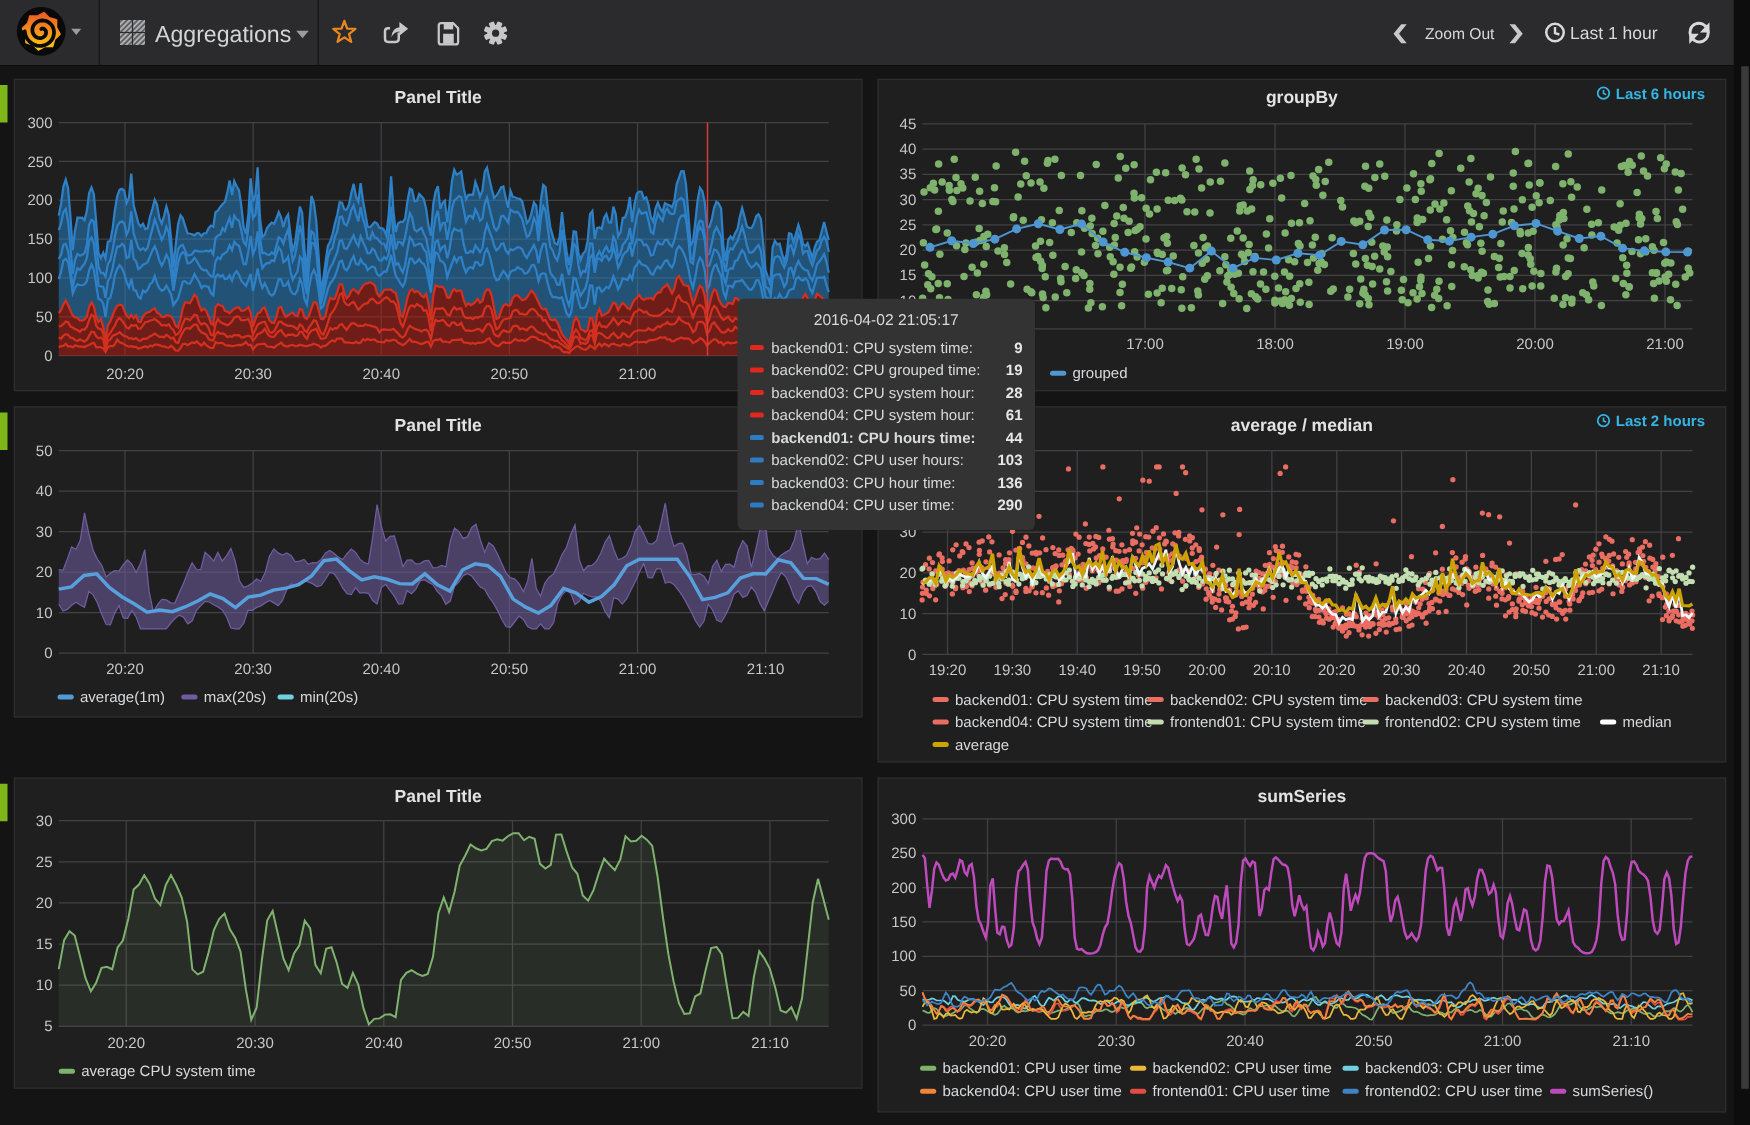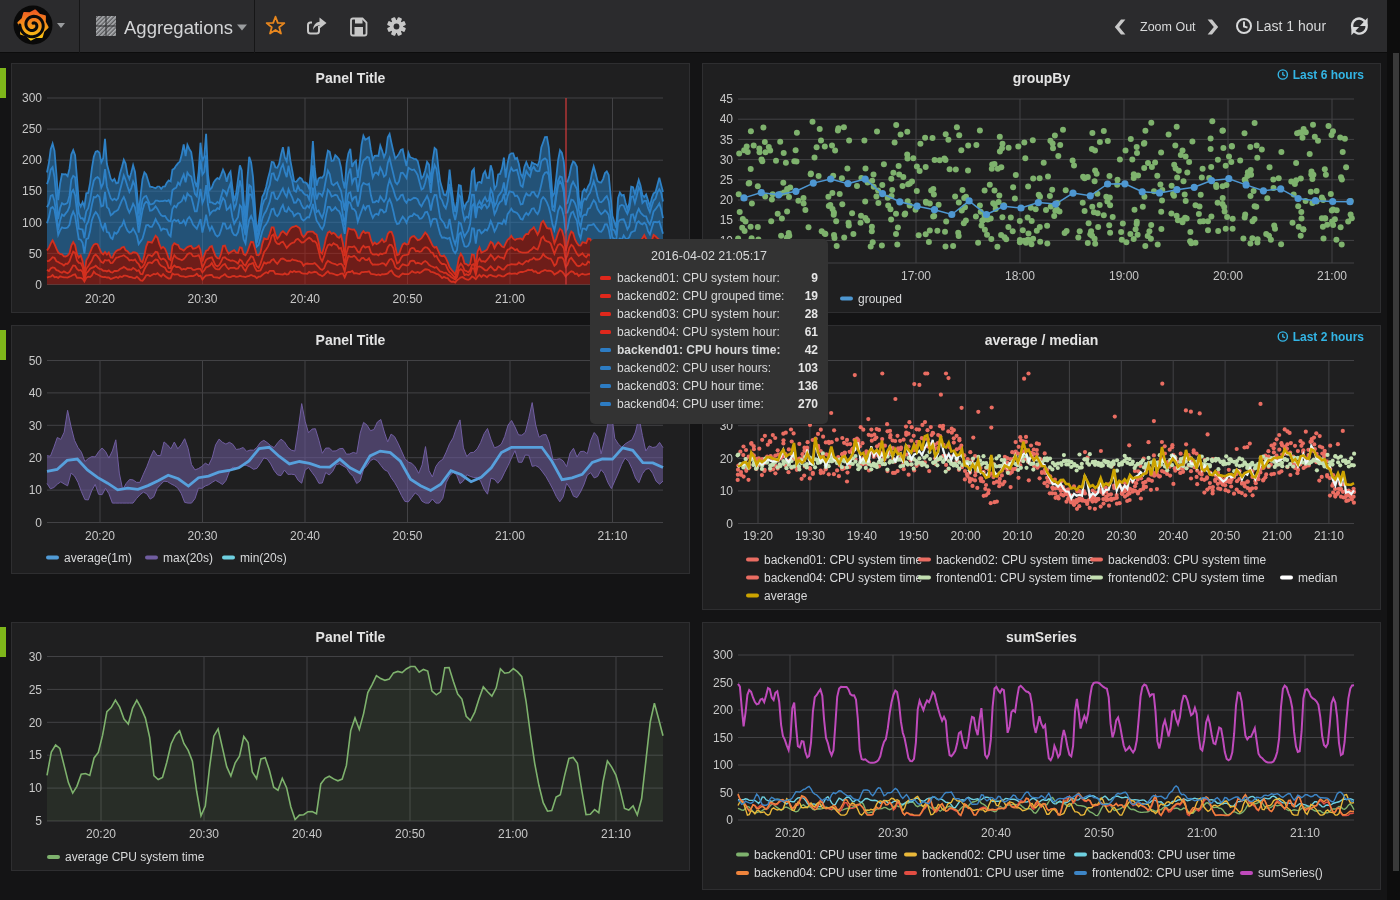--- a/index.html
+++ b/index.html
@@ -2307,50 +2307,50 @@
   </div>
 <div class="strip" style="top:68px"></div>
 <div class="strip" style="top:330px"></div>
 <div class="strip" style="top:627px"></div>
 <div class="sbtrack"></div>
 <div class="sbthumb"></div>
 <div class="tt">
     <div class="tt-title">2016-04-02 21:05:17</div>
     <div class="tt-row">
       <span class="tt-dash" style="background:#e0281c"></span>
-      <span>backend01: CPU system hour:</span>
+      <span>backend01: CPU system time:</span>
       <span class="tt-val">9</span>
     </div>
     <div class="tt-row">
       <span class="tt-dash" style="background:#e0281c"></span>
       <span>backend02: CPU grouped time:</span>
       <span class="tt-val">19</span>
     </div>
     <div class="tt-row">
       <span class="tt-dash" style="background:#e0281c"></span>
       <span>backend03: CPU system hour:</span>
       <span class="tt-val">28</span>
     </div>
     <div class="tt-row">
       <span class="tt-dash" style="background:#e0281c"></span>
       <span>backend04: CPU system hour:</span>
       <span class="tt-val">61</span>
     </div>
     <div class="tt-row" style="font-weight:bold">
       <span class="tt-dash" style="background:#2d7cc3"></span>
       <span>backend01: CPU hours time:</span>
-      <span class="tt-val">42</span>
+      <span class="tt-val">44</span>
     </div>
     <div class="tt-row">
       <span class="tt-dash" style="background:#2d7cc3"></span>
       <span>backend02: CPU user hours:</span>
       <span class="tt-val">103</span>
     </div>
     <div class="tt-row">
       <span class="tt-dash" style="background:#2d7cc3"></span>
       <span>backend03: CPU hour time:</span>
       <span class="tt-val">136</span>
     </div>
     <div class="tt-row">
       <span class="tt-dash" style="background:#2d7cc3"></span>
       <span>backend04: CPU user time:</span>
-      <span class="tt-val">270</span>
+      <span class="tt-val">290</span>
     </div>
   </div>
 </body></html>

